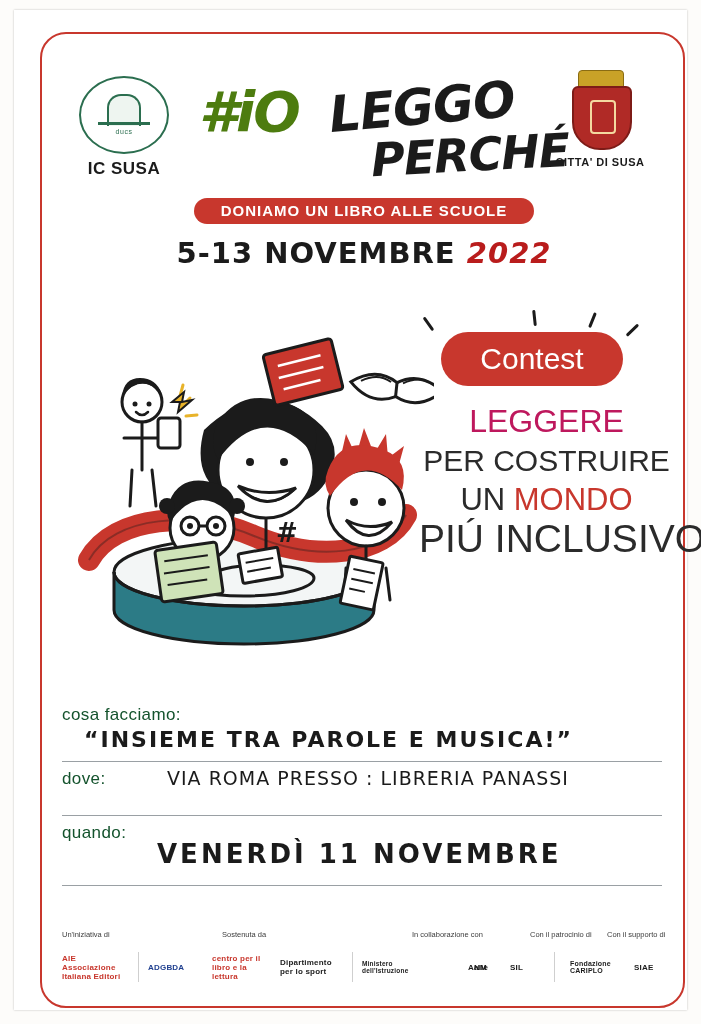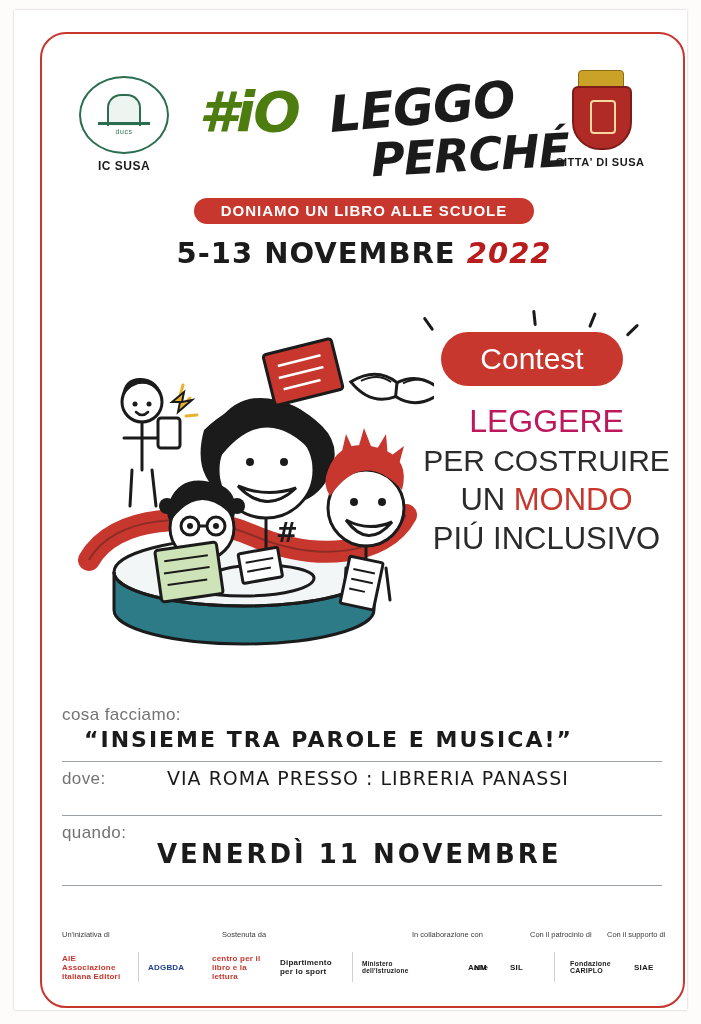--- a/index.html
+++ b/index.html
@@ -87,21 +87,21 @@
     position: absolute;
     left: 0;
     right: 0;
     top: 50px;
     font-size: 7px;
     color: #2b6e4f;
     letter-spacing: 0.5px;
   }
   .school-name {
     margin-top: 5px;
-    font-size: 12px;
+    font-size: 17px;
     font-weight: bold;
     color: #1b1b1b;
     letter-spacing: 0.5px;
   }
 
   
   .city-logo {
     position: absolute;
     right: 14px;
     top: 10px;
@@ -274,36 +274,36 @@
     line-height: 39px;
     color: #2b2b2b;
     letter-spacing: 0px;
     white-space: nowrap;
   }
   .cl.red { color: #be185d; }
   .cl .red { color: #c8372d; }
   .cl1 { font-size: 32px; }
   .cl2 { font-size: 30px; }
   .cl3 { font-size: 31px; }
-  .cl4 { font-size: 31px; }
+  .cl4 { font-size: 39px; }
 
   
   .fields {
     position: absolute;
     left: 48px;
     top: 695px;
     width: 600px;
   }
   .field {
     position: relative;
     margin-bottom: 6px;
   }
   .field-label {
     font-size: 17px;
-    color: #737373;
+    color: #14532d;
     letter-spacing: 0.4px;
   }
   .field-rule {
     position: absolute;
     left: 0;
     right: 0;
     border-bottom: 1px solid #9aa0a4;
   }
   .field-value {
     font-family: "DejaVu Sans", sans-serif;

